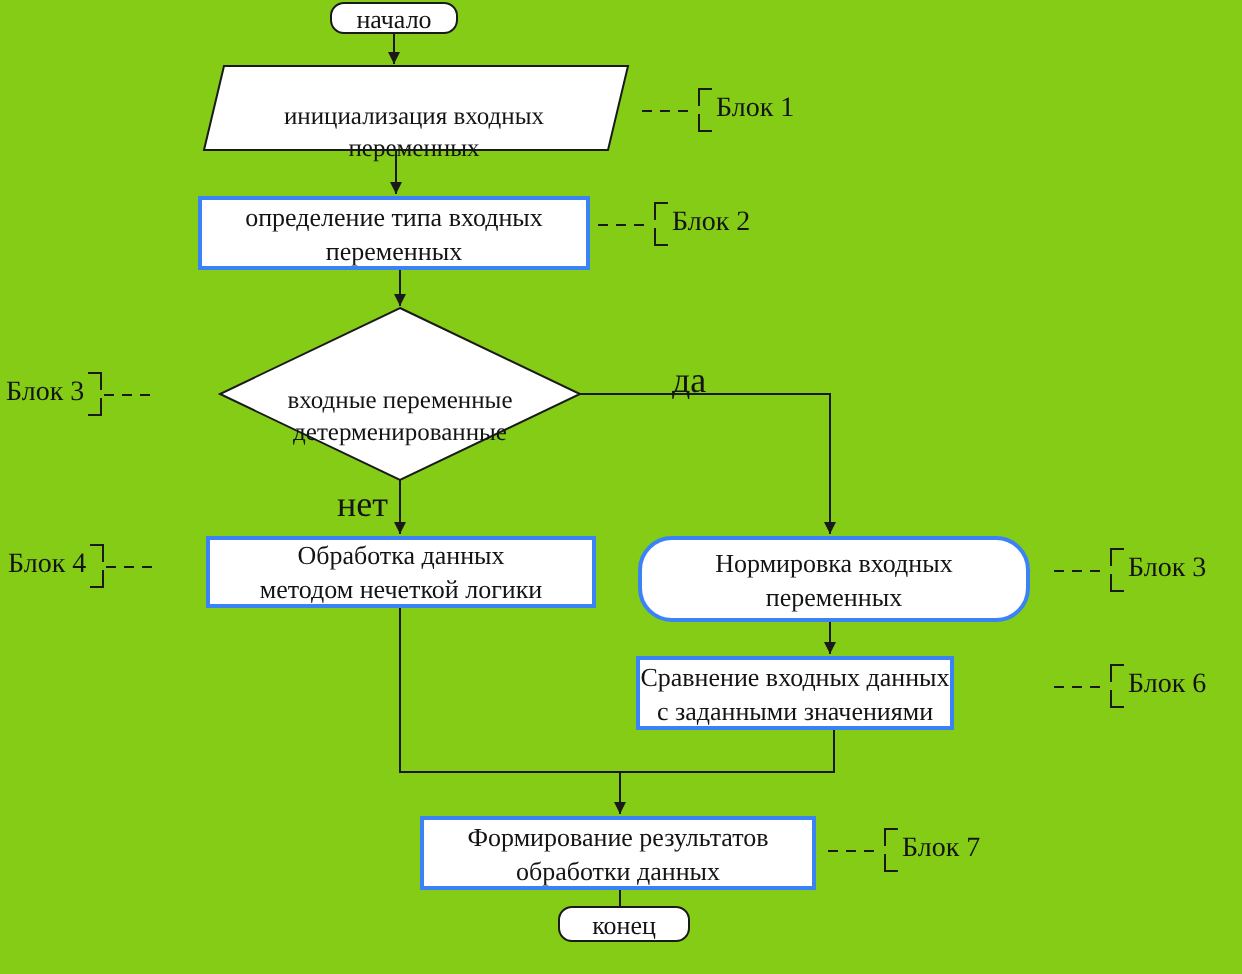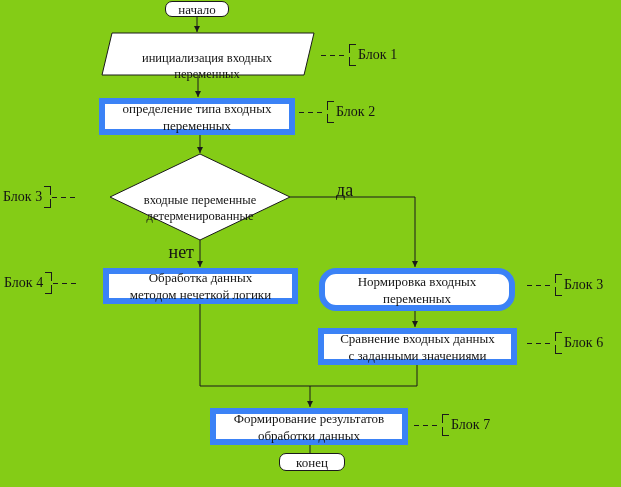--- a/index.html
+++ b/index.html
@@ -25,21 +25,21 @@
     flex-direction: column;
     align-items: center;
     justify-content: center;
     text-align: center;
     font-size: 13px;
     line-height: 17px;
     color: #141414;
     white-space: nowrap;
   }
   .rect {
-    border: 6px solid #3b82f6;
+    border: 2px solid #3b82f6;
     background: #ffffff;
   }
   .terminator {
     border: 1px solid #1a1a1a;
     background: #ffffff;
     border-radius: 7px;
     font-size: 13px;
   }
   .shape-text {
     background: transparent;
@@ -138,21 +138,21 @@
   <div class="node shape-text" style="left:112px; top:176px; width:176px; height:42px;">
     <span>входные переменные</span>
     <span>детерменированные</span>
   </div>
 
   <div class="node rect" style="left:319px; top:268px; width:196px; height:43px;border-radius:17px;">
     <span>Нормировка входных</span>
     <span>переменных</span>
   </div>
 
-  <div class="node rect" style="left:318px; top:328px; width:199px; height:37px;justify-content:center;">
+  <div class="node rect" style="left:318px; top:328px; width:159px; height:37px;justify-content:center;">
     <span>Сравнение входных данных</span>
     <span>с заданными значениями</span>
   </div>
 
   <div class="node rect" style="left:210px; top:408px; width:198px; height:37px;">
     <span>Формирование результатов</span>
     <span>обработки данных</span>
   </div>
 
   <div class="node terminator" style="left:279px; top:453px; width:66px; height:18px;">

